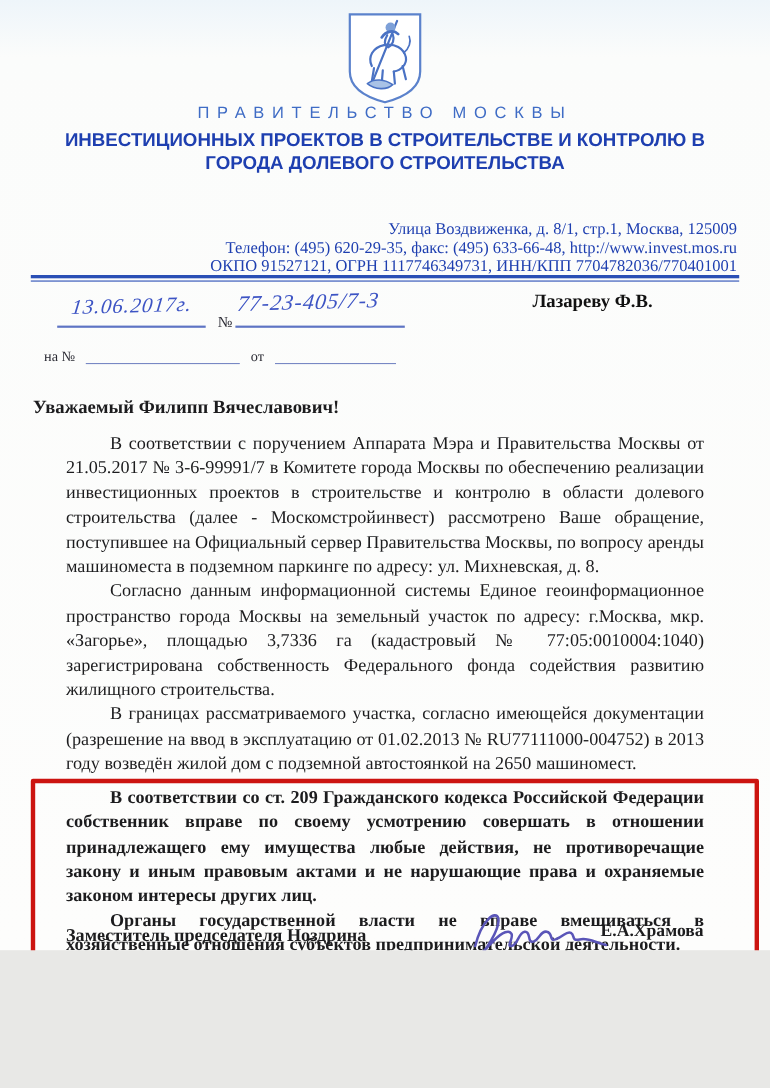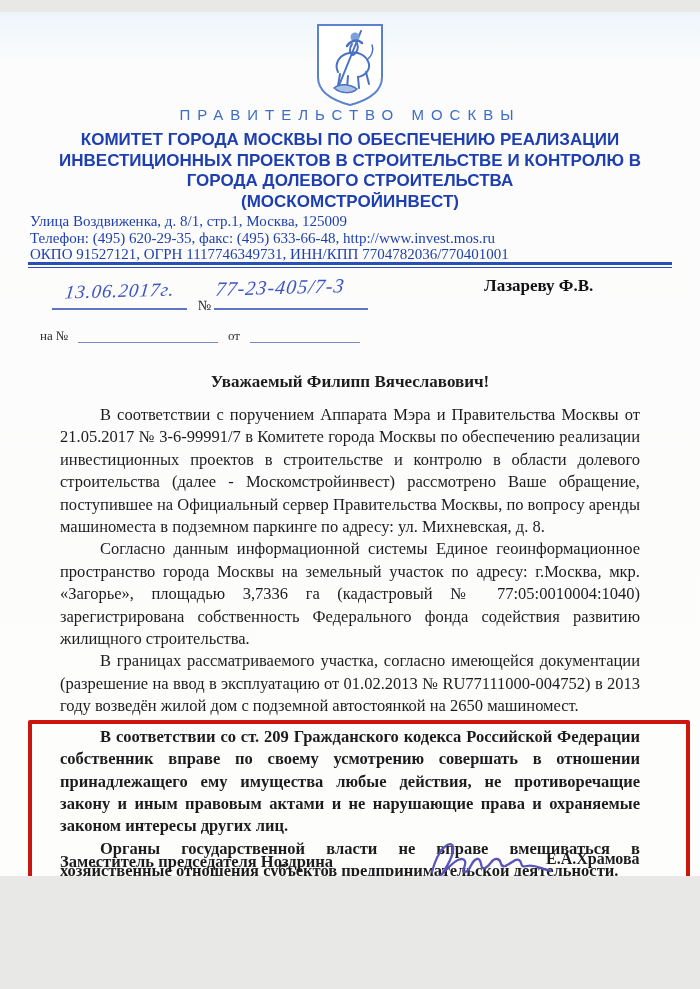--- a/index.html
+++ b/index.html
@@ -1,21 +1,21 @@
 <!DOCTYPE html>
 <html><head>
 <meta charset="utf-8">
 <style>
   * { margin: 0; padding: 0; box-sizing: border-box; }
   html,body { background:#e8e8e6; }
   .page {
     position: relative;
     width: 700px;
     height: 864px;
-    margin: 12px auto;
+    margin: 0 auto;
     background: linear-gradient(180deg, #eef5fa 0%, #fbfcfb 6%, #fdfdfc 100%);
     overflow: hidden;
     font-family: "Liberation Serif", serif;
     color: #1c1c1e;
   }
   
   .emblem { position:absolute; left:314px; top:10px; width:72px; height:86px; }
   .gov-line {
     position:absolute; top:94px; left:0; width:100%;
     text-align:center;
@@ -25,21 +25,21 @@
   }
   .committee {
     position:absolute; top:118px; left:30px; width:640px;
     text-align:center;
     font-family:"Liberation Sans", sans-serif;
     font-weight:bold; font-size:17px; line-height:20.5px;
     color:#1e3fb0;
   }
   .addr-line {
     position:absolute; left:30px; width:640px;
-    text-align:left; font-size:15px; color:#1e3fb0;
+    text-align:right; font-size:15px; color:#1e3fb0;
   }
   .addr1 { top:201px; }
   .addr2 { top:218px; }
   .addr3 { top:234px; }
   .divider { position:absolute; left:28px; top:250px; width:644px; }
   .divider .thick { height:3px; background:#2a4fb5; }
   .divider .thin  { height:1px; background:#2a4fb5; margin-top:2px; }
   
   .hand {
     font-style:italic; color:#3d54c4;
@@ -64,21 +64,21 @@
   .reply-row { position:absolute; left:40px; top:312px; height:20px; font-size:13px; color:#2a2a33; }
   .reply-row .lbl { position:absolute; top:4px; white-space:nowrap; }
   .lbl-na { left:0; }
   .lbl-ot { left:188px; }
   .blank { position:absolute; top:18px; border-bottom:1.5px solid #7888c4; }
   .blank1 { left:38px; width:140px; }
   .blank2 { left:210px; width:110px; }
   
   .salutation {
     position:absolute; top:360px; left:30px; width:640px;
-    text-align:center; font-weight:bold; font-size:17px;
+    font-weight:bold; font-size:17px;
   }
   .body { position:absolute; left:60px; top:392px; width:580px; }
   .body p {
     font-size:16.5px; line-height:22.4px;
     text-align:justify; text-indent:40px;
   }
   .highlight-box {
     border:4px solid #cc1410;
     border-radius:2px;
     margin-left:-32px; margin-right:-50px;
@@ -115,24 +115,22 @@
         <path d="M33,24 C37,18 44,17 48,21" stroke-width="2.5"></path>
         <path d="M20,66 C26,61 36,62 43,67 C38,72 27,72 20,66" fill="#a9c2e6" stroke-width="1.5"></path>
         <path d="M53,38 C58,34 60,28 58,23" stroke-width="1.5"></path>
       </g>
     </svg>
   </div>
 
   <div class="gov-line">ПРАВИТЕЛЬСТВО МОСКВЫ</div>
 
   <div class="committee">
-    <div>КОМИТЕТ ГОРОДА МОСКВЫ ПО ОБЕСПЕЧЕНИЮ РЕАЛИЗАЦИИ</div>
     <div>ИНВЕСТИЦИОННЫХ ПРОЕКТОВ В СТРОИТЕЛЬСТВЕ И КОНТРОЛЮ В</div>
     <div>ГОРОДА ДОЛЕВОГО СТРОИТЕЛЬСТВА</div>
-    <div>(МОСКОМСТРОЙИНВЕСТ)</div>
   </div>
 
   <div class="addr-line addr1">Улица Воздвиженка, д. 8/1, стр.1, Москва, 125009</div>
   <div class="addr-line addr2">Телефон: (495) 620-29-35, факс: (495) 633-66-48, http://www.invest.mos.ru</div>
   <div class="addr-line addr3">ОКПО 91527121, ОГРН 1117746349731, ИНН/КПП 7704782036/770401001</div>
 
   <div class="divider">
     <div class="thick"></div>
     <div class="thin"></div>
   </div>

